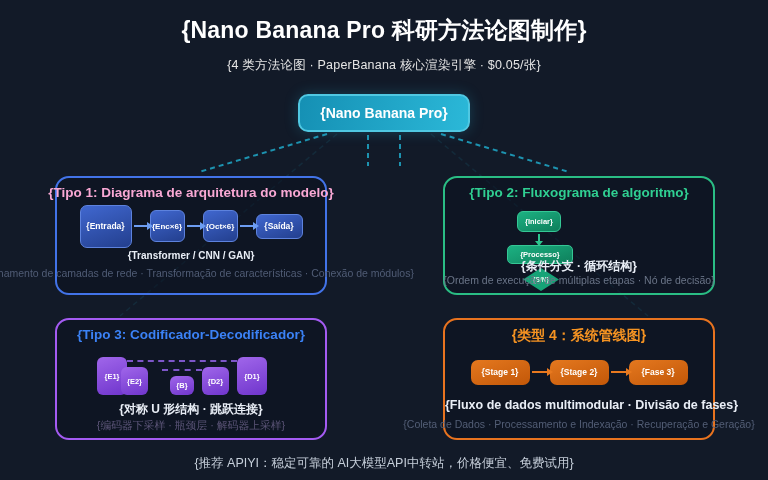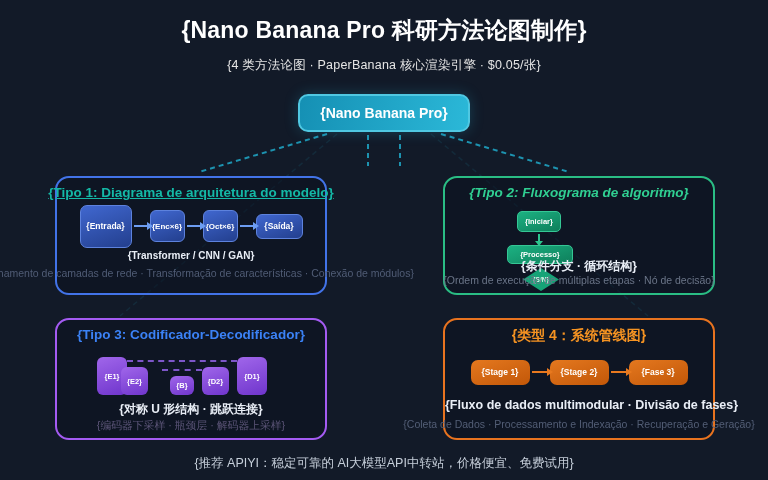--- a/index.html
+++ b/index.html
@@ -33,22 +33,22 @@
     box-sizing:border-box;background:rgba(10,16,29,.5);
   }
   .card-t1{left:55px;top:176px;height:119px;border-color:#4273e8;}
   .card-t2{left:443px;top:176px;height:119px;border-color:#2abd84;}
   .card-t3{left:55px;top:318px;height:122px;border-color:#a45bf2;}
   .card-t4{left:443px;top:318px;height:122px;border-color:#e8731f;}
   .card-title{
     position:absolute;top:7px;left:50%;transform:translateX(-50%);
     white-space:nowrap;font-weight:bold;font-size:13.5px;
   }
-  .card-t1 .card-title{color:#14b8a6;text-decoration:underline;}
-  .card-t2 .card-title{color:#30cf92;font-style:italic;}
+  .card-t1 .card-title{color:#f9a8d4;}
+  .card-t2 .card-title{color:#30cf92;}
   .card-t3 .card-title{color:#3b82f6;}
   .card-t4 .card-title{color:#f59322;font-size:14px;}
   .caption{
     position:absolute;left:0;right:0;text-align:center;
     color:#e9eef6;font-weight:bold;white-space:nowrap;
   }
   .note{
     position:absolute;left:50%;transform:translateX(-50%);
     white-space:nowrap;font-size:10.5px;color:#505c75;
   }
@@ -84,21 +84,21 @@
     border-left:6px solid var(--arrowc);
     border-top:4px solid transparent;border-bottom:4px solid transparent;
   }
   .card-t4 .harrow{width:15px;}
   
   .gnode{
     position:absolute;background:linear-gradient(160deg,#1cb182,#0e7f5b);
     border:1px solid #35c795;border-radius:5px;color:#fff;font-weight:bold;
     font-size:7.5px;display:flex;align-items:center;justify-content:center;box-sizing:border-box;
   }
-  .t2-start{left:72px;top:33px;width:44px;height:21px;}
+  .t2-start{left:72px;top:33px;width:44px;height:21px;border-radius:6px;}
   .t2-process{left:62px;top:67px;width:66px;height:19px;}
   .t2-varrow{position:absolute;left:93px;top:56px;width:2px;height:7px;background:#2dc48e;}
   .t2-varrow::after{
     content:"";position:absolute;left:-3px;top:7px;
     border-top:5px solid #2dc48e;
     border-left:4px solid transparent;border-right:4px solid transparent;
   }
   .t2-diamond{
     position:absolute;left:78px;top:90px;width:36px;height:23px;
     clip-path:polygon(50% 0,100% 50%,50% 100%,0 50%);

